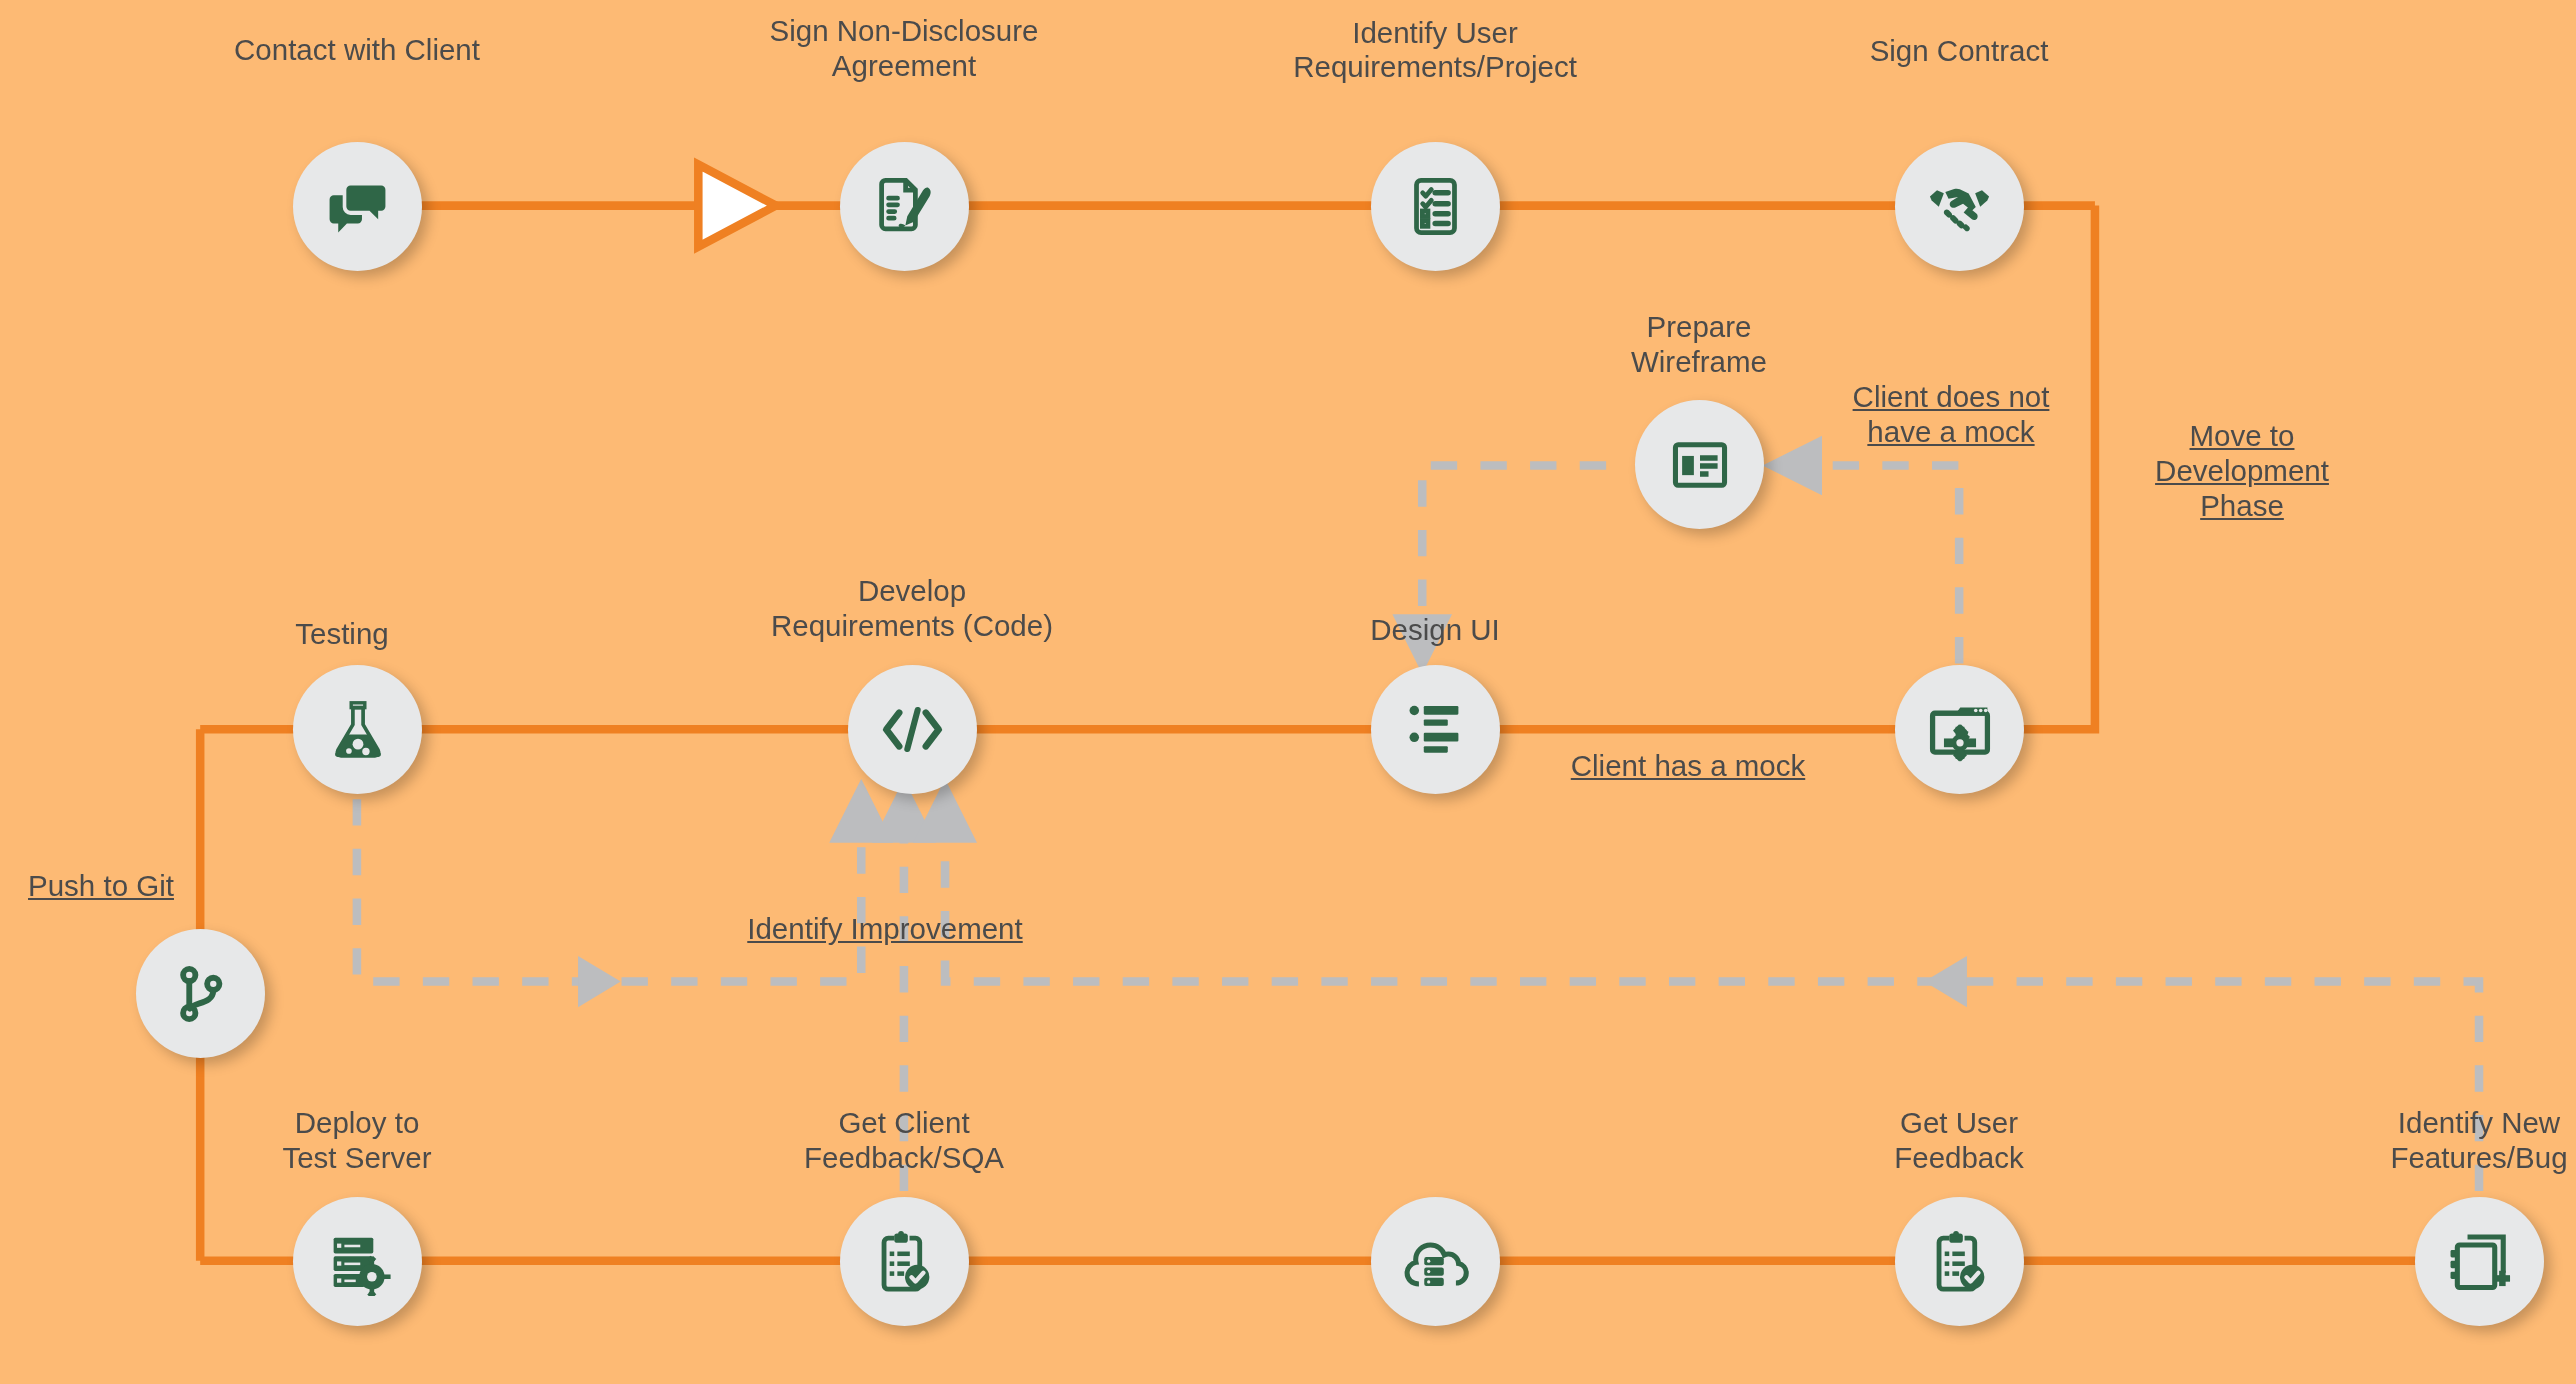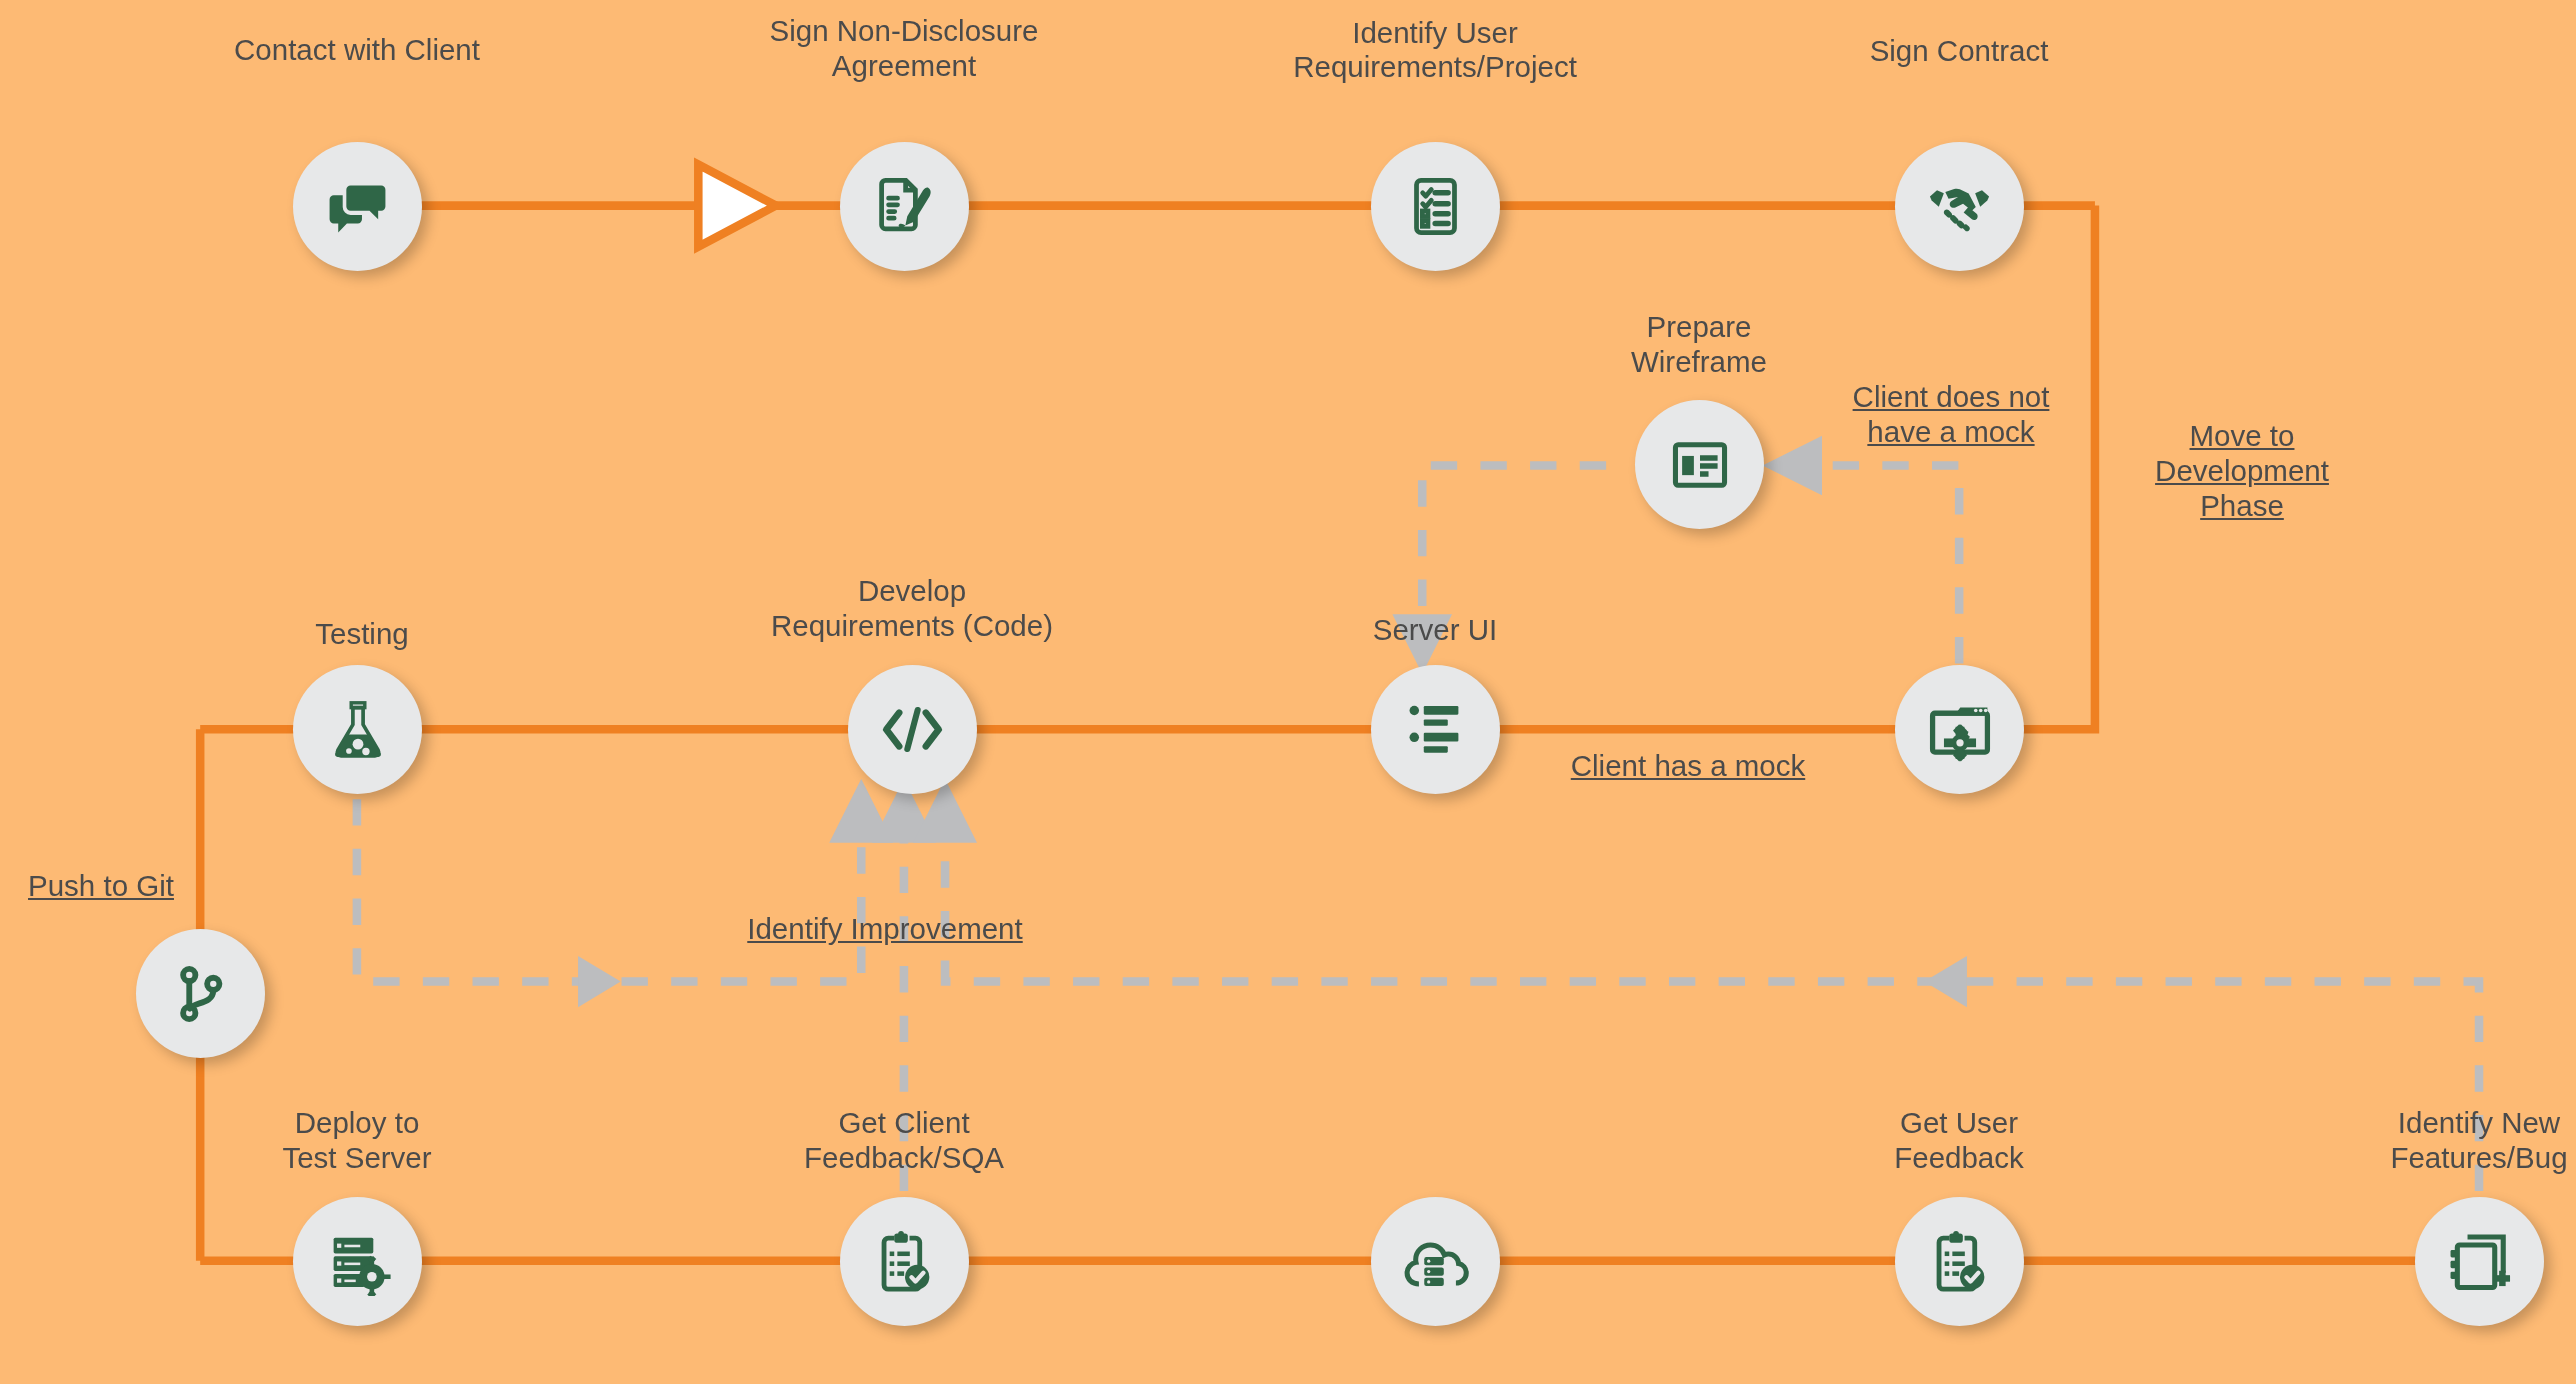--- a/index.html
+++ b/index.html
@@ -174,21 +174,21 @@
       <svg width="68" height="68" viewBox="0 0 24 24">
         <rect x="9.6" y="2.4" width="4.8" height="1.7" fill="none" stroke="#2f6647" stroke-width="1.2"></rect>
         <path d="M10.2 4.1h3.6v6.0l5.3 9.0c.5.9-.1 2.0-1.1 2.0H6.0c-1.0 0-1.6-1.1-1.1-2.0l5.3-9.0z" fill="none" stroke="#2f6647" stroke-width="1.3"></path>
         <path d="M8.0 13.6h8.0l4.0 6.6c.3.6-.1 1.3-.8 1.3H4.8c-.7 0-1.1-.7-.8-1.3z" fill="#2f6647"></path>
         <circle cx="12.0" cy="17.0" r="1.9" fill="#e7e8e9"></circle>
         <circle cx="8.8" cy="19.4" r="1.0" fill="#e7e8e9"></circle>
         <circle cx="14.8" cy="19.6" r="1.3" fill="#e7e8e9"></circle>
       </svg>
     </span>
   </div>
-  <div class="nlabel" style="left:362px;top:617px">Testing</div>
+  <div class="nlabel" style="left:342px;top:617px">Testing</div>
 
   <div class="node" style="left:912px;top:729px">
     <span>
       <svg width="73" height="73" viewBox="0 0 24 24" fill="none" stroke="#2f6647" stroke-width="2.2" stroke-linecap="round" stroke-linejoin="round">
         <path d="M7.6 6.5L3.4 12l4.2 5.5"></path>
         <path d="M16.4 6.5L20.6 12l-4.2 5.5"></path>
         <path d="M13.7 5.6L10.3 18.4" stroke-width="2.0"></path>
       </svg>
     </span>
   </div>
@@ -200,21 +200,21 @@
       <svg width="67" height="67" viewBox="0 0 24 24" fill="#2f6647">
         <circle cx="4.4" cy="5.2" r="1.7"></circle>
         <rect x="7.8" y="3.6" width="12.4" height="3.1" rx="0.4"></rect>
         <rect x="7.8" y="8.4" width="8.6" height="2.3" rx="0.4"></rect>
         <circle cx="4.4" cy="14.8" r="1.7"></circle>
         <rect x="7.8" y="13.2" width="12.4" height="3.1" rx="0.4"></rect>
         <rect x="7.8" y="18.0" width="8.6" height="2.3" rx="0.4"></rect>
       </svg>
     </span>
   </div>
-  <div class="nlabel" style="left:1435px;top:613px">Server UI</div>
+  <div class="nlabel" style="left:1435px;top:613px">Design UI</div>
 
   <div class="node" style="left:1959px;top:729px">
     <span>
       <svg width="70" height="70" viewBox="0 0 24 24" fill="none" stroke="#2f6647" stroke-width="1.8">
         <path d="M2.6 6.2h8.1l1.4-1.9h9.3v2.8H2.6z" fill="#2f6647" stroke="none"></path>
         <rect x="2.6" y="6.2" width="18.8" height="13.4" rx="0.8"></rect>
         <g fill="#e7e8e9" stroke="none">
           <circle cx="17.4" cy="5.3" r="0.62"></circle>
           <circle cx="19.1" cy="5.3" r="0.62"></circle>
           <circle cx="20.8" cy="5.3" r="0.62"></circle>

